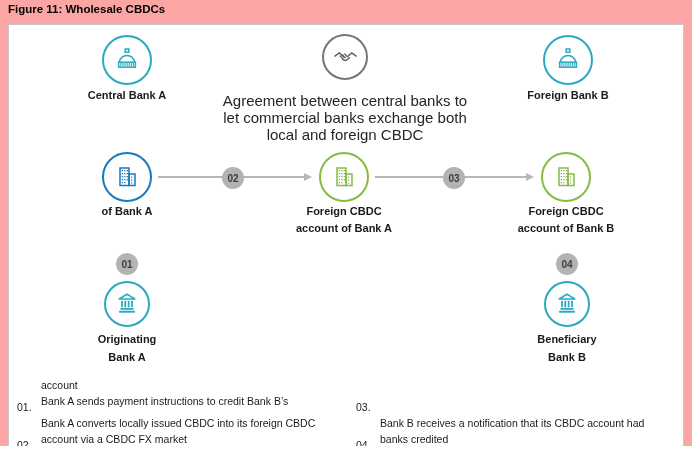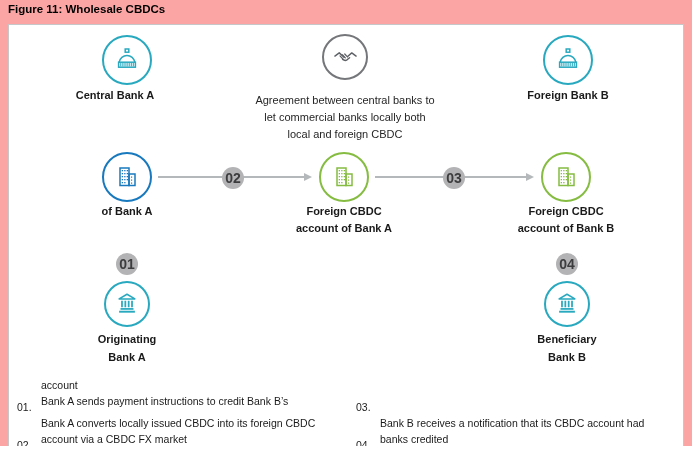--- a/index.html
+++ b/index.html
@@ -11,23 +11,23 @@
   .frame{position:absolute;left:8px;top:24px;width:676px;height:423px;border:1px solid #c6c7c9;background:#fff;box-sizing:border-box;}
   .circle{position:absolute;border-radius:50%;background:#fff;display:flex;align-items:center;justify-content:center;box-sizing:border-box;}
   .d50{width:50px;height:50px;}
   .d46{width:46px;height:46px;}
   .c-teal{border:2px solid #29a9bf;}
   .c-blue{border:2px solid #1879be;}
   .c-green{border:2px solid #85bc41;}
   .c-gray{border:2px solid #747679;}
   .node-label{position:absolute;width:160px;text-align:center;font-size:11px;font-weight:bold;line-height:17px;color:#1a1a1a;}
   .lh18{line-height:18px;}
-  .desc{position:absolute;width:260px;text-align:center;font-size:11px;line-height:17px;color:#262626;}
+  .desc{position:absolute;width:260px;text-align:center;font-size:15px;line-height:17px;color:#262626;}
   .badge{position:absolute;width:22px;height:22px;border-radius:50%;background:#b3b3b5;color:#3c3c3e;
-         font-size:14px;font-weight:bold;display:flex;align-items:center;justify-content:center;}
+         font-size:10px;font-weight:bold;display:flex;align-items:center;justify-content:center;}
   .arrow-line{position:absolute;height:2px;background:#b5b8ba;}
   .arrow-head{position:absolute;width:0;height:0;border-top:4.5px solid transparent;border-bottom:4.5px solid transparent;border-left:8px solid #b5b8ba;}
   .fn{position:absolute;font-size:10.5px;line-height:16px;color:#1a1a1a;}
   .fn-item{display:flex;}
   .fn-num{width:24px;flex:none;margin-top:22px;}
   svg{display:block;}
 </style>
 </head>
 <body>
 
@@ -39,35 +39,35 @@
   <div class="circle d50 c-teal" style="left:102px;top:35px;">
     <span>
       <svg width="28" height="28" viewBox="0 0 28 28" fill="none" stroke="#29a9bf" stroke-width="1.5">
         <rect x="12.2" y="3" width="3.6" height="3.2"></rect>
         <path d="M6.2 16.2 a7.9 8 0 0 1 15.6 0"></path>
         <rect x="5.6" y="16.2" width="16.8" height="5"></rect>
         <path d="M7.8 16.8 v3.8 M9.9 16.8 v3.8 M12 16.8 v3.8 M14.1 16.8 v3.8 M16.2 16.8 v3.8 M18.3 16.8 v3.8 M20.3 16.8 v3.8" stroke-width="1.1"></path>
       </svg>
     </span>
   </div>
-  <div class="node-label" style="left:35px;top:87px;">Central Bank A</div>
+  <div class="node-label" style="left:47px;top:87px;">Central Bank A</div>
 
   <div class="circle d46 c-gray" style="left:322px;top:34px;">
     <span>
       <svg width="27" height="27" viewBox="0 0 28 28" fill="none" stroke="#5e6166" stroke-width="1.5" stroke-linecap="round" stroke-linejoin="round">
         <path d="M3 12.5 L7.5 9.2 l5 4.6"></path>
         <path d="M25 12.5 L20.5 9.2 l-4.3 3.7"></path>
         <path d="M8.3 12.3 l3 3.2 M10.8 11.2 l3 3.2 M13.2 10.4 l2.8 3" stroke-width="1.3"></path>
         <path d="M11 16 q2.5 1.8 4.6 0.4 l2.6 -2.2"></path>
       </svg>
     </span>
   </div>
   <div class="desc" style="left:215px;top:92px;">
     <div>Agreement between central banks to</div>
-    <div>let commercial banks locally both</div>
+    <div>let commercial banks exchange both</div>
     <div>local and foreign CBDC</div>
   </div>
 
   <div class="circle d50 c-teal" style="left:543px;top:35px;">
     <span>
       <svg width="28" height="28" viewBox="0 0 28 28" fill="none" stroke="#29a9bf" stroke-width="1.5">
         <rect x="12.2" y="3" width="3.6" height="3.2"></rect>
         <path d="M6.2 16.2 a7.9 8 0 0 1 15.6 0"></path>
         <rect x="5.6" y="16.2" width="16.8" height="5"></rect>
         <path d="M7.8 16.8 v3.8 M9.9 16.8 v3.8 M12 16.8 v3.8 M14.1 16.8 v3.8 M16.2 16.8 v3.8 M18.3 16.8 v3.8 M20.3 16.8 v3.8" stroke-width="1.1"></path>

